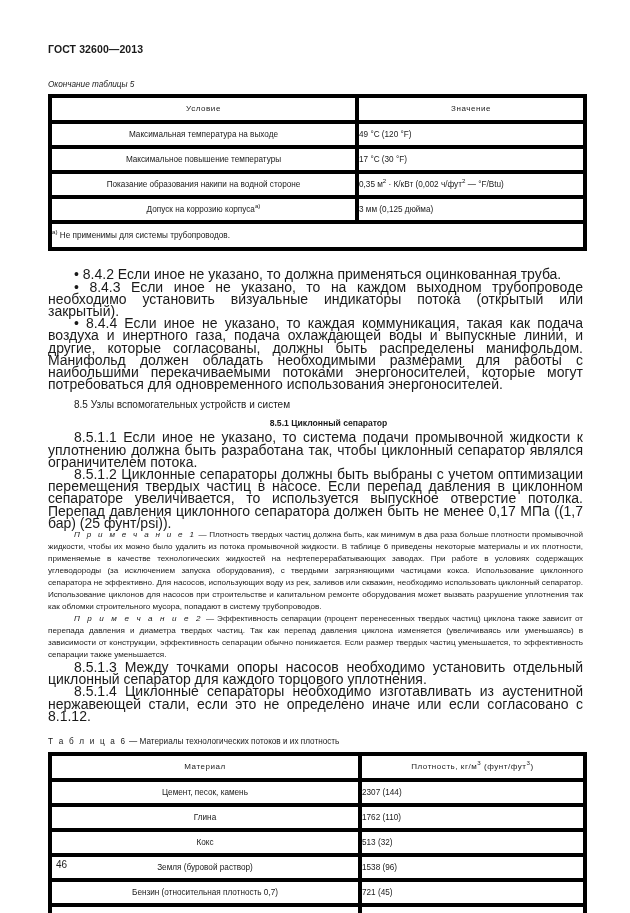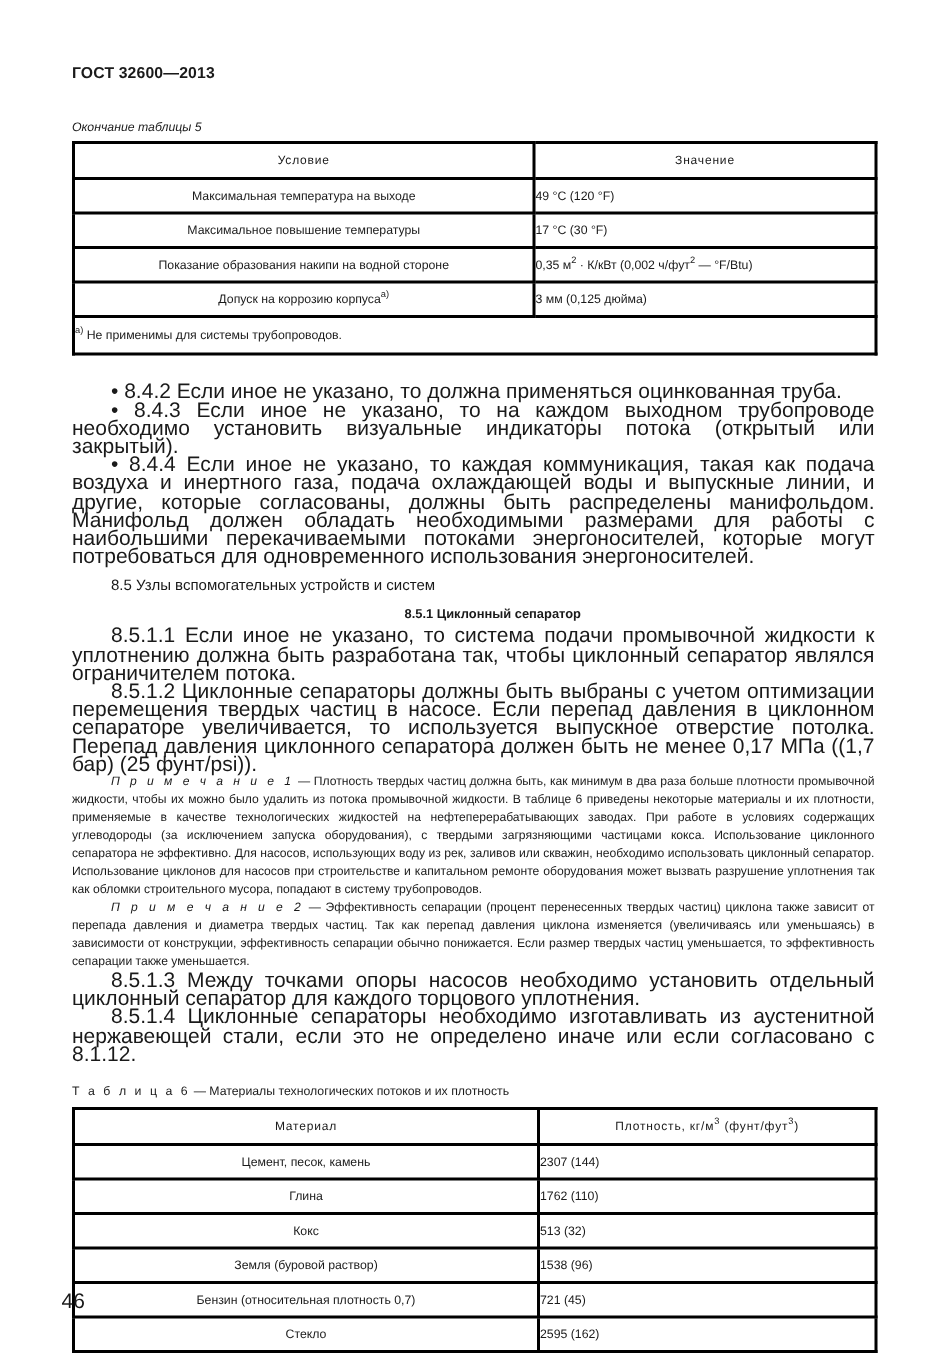--- a/index.html
+++ b/index.html
@@ -58,21 +58,21 @@
 
   
   table.doc-table {
     border-collapse: collapse;
     width: 535px;
     table-layout: fixed;
     font-size: 8.2px;
   }
   table.doc-table td,
   table.doc-table th {
-    border: 2px solid #000000;
+    border: 4px solid #000000;
     padding: 0;
     vertical-align: middle;
     font-weight: normal;
   }
   .th-cell {
     text-align: center;
     height: 22px;
     line-height: 22px;
     letter-spacing: 0.55px;
     font-size: 8px;
@@ -141,23 +141,23 @@
     margin: 6px 0 1px 0;
     text-indent: 26px;
     line-height: 13px;
     text-align: center;
   }
   .gap-lg { height: 15px; }
 
   
   .page-number {
     position: absolute;
-    left: 41px;
+    left: 56px;
     top: 860px;
-    font-size: 14px;
+    font-size: 10px;
     line-height: 1;
   }
 </style>
 </head>
 <body>
 
 <div class="page">
   <div class="content">
 
     <div class="doc-header">ГОСТ 32600—2013</div>

